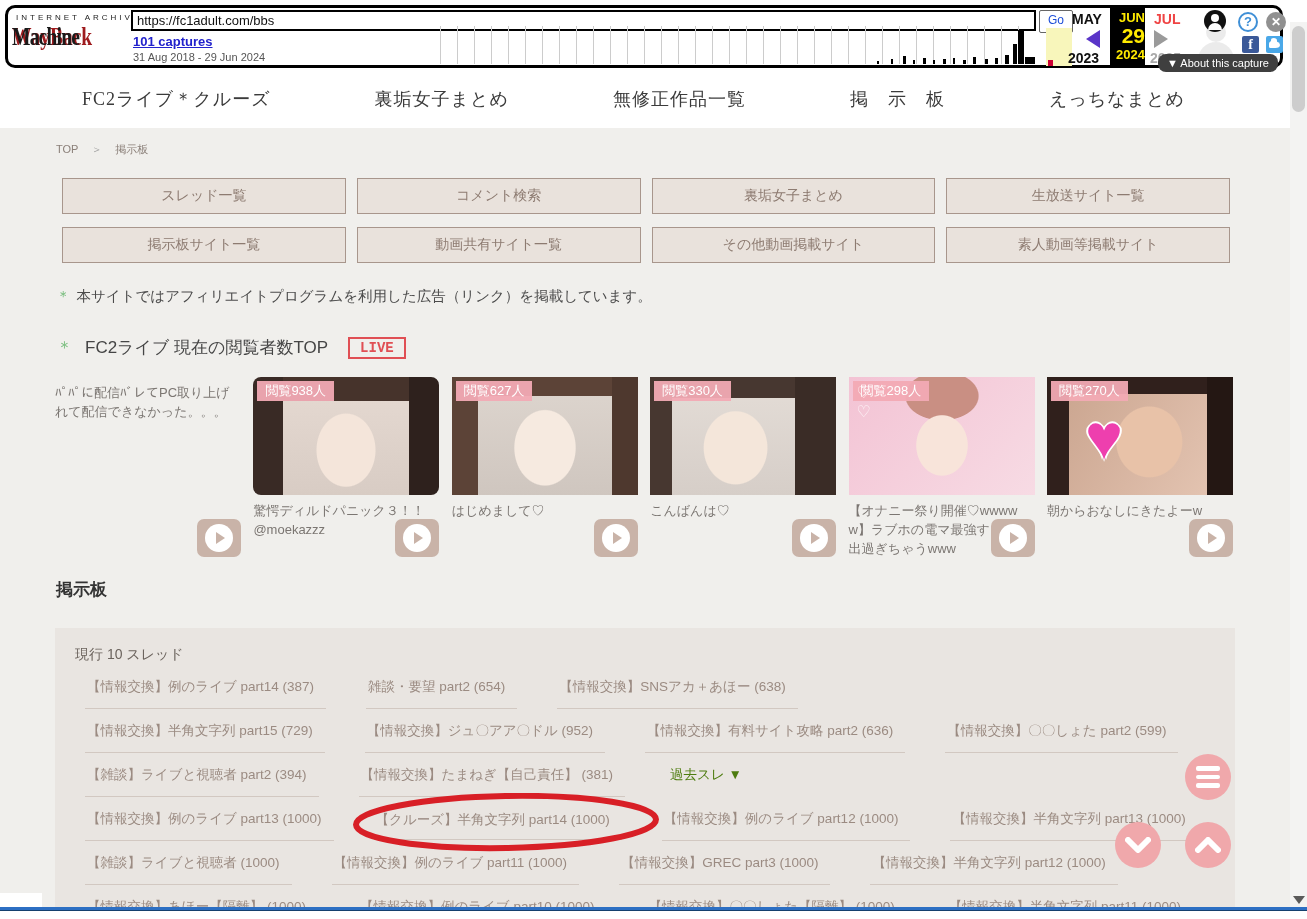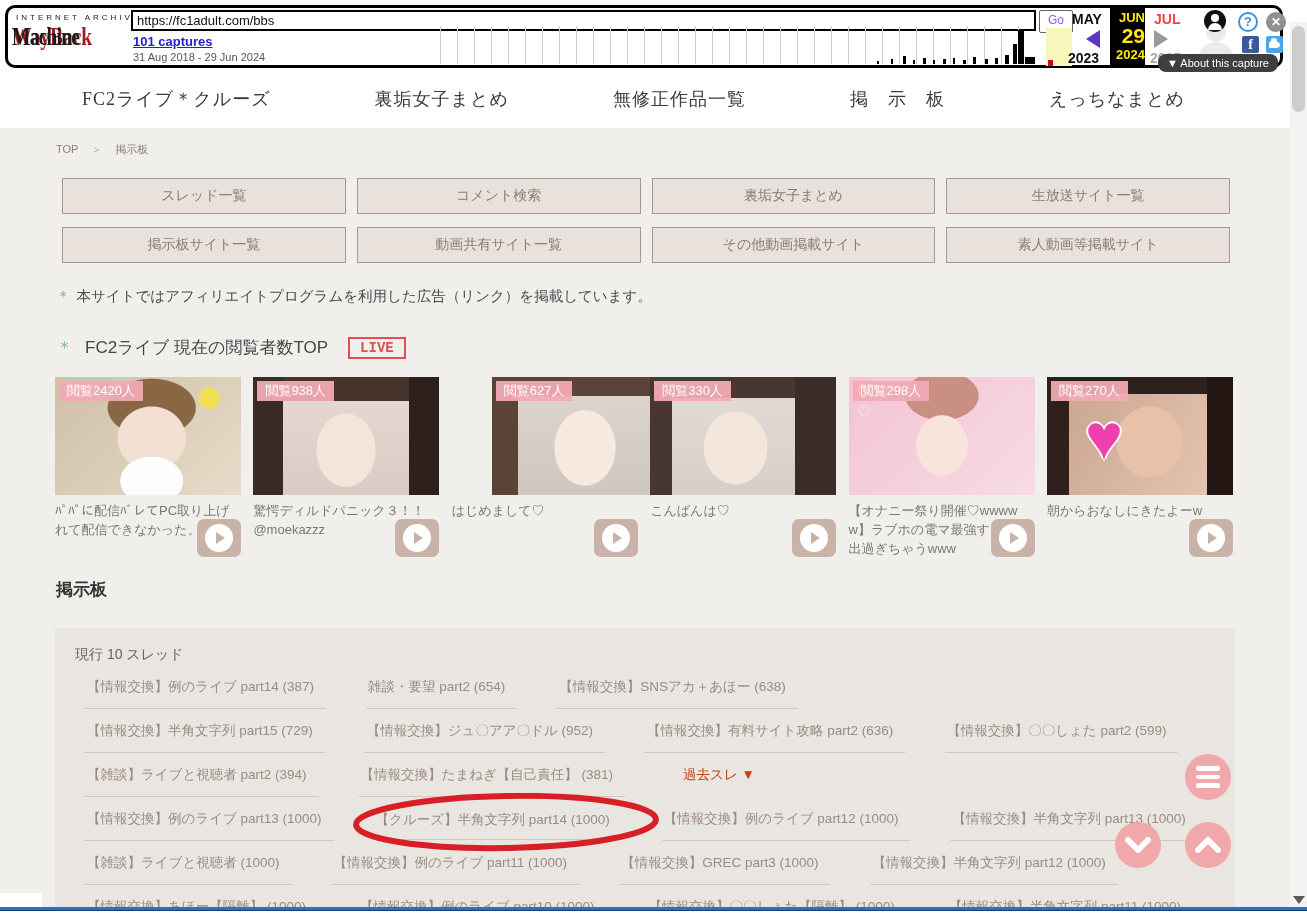--- a/index.html
+++ b/index.html
@@ -10,21 +10,21 @@
       border:3px solid #000;border-radius:10px;z-index:30;}
   .wb *{position:absolute;}
   .wb-logo{left:8px;top:3px;width:120px;height:52px;}
   .wb-ia{left:0;top:2px;font-size:8px;letter-spacing:3px;color:#222;white-space:nowrap;}
   .wb-wbm{left:-4px;top:12px;font-size:25px;font-weight:bold;white-space:nowrap;
           transform:scaleX(.78);transform-origin:left;font-family:"Liberation Serif",serif;}
   .wb-wbm .red{color:#9e1b1e;} .wb-wbm .blk{color:#1a1a1a;letter-spacing:-1px;}
   .wb-url{left:123px;top:2px;width:893px;height:17px;border:2px solid #000;border-radius:0;
           font-size:13px;padding:0 4px;font-family:"Liberation Sans",sans-serif;color:#111;}
   .wb-go{left:1031px;top:2px;width:32px;height:21px;background:#fff;border:1px solid #666;
-         font-size:12px;text-align:center;line-height:19px;color:#8b5cf6;border-radius:2px;}
+         font-size:12px;text-align:center;line-height:19px;color:#1d4ed8;border-radius:2px;}
   .wb-caps{left:125px;top:26px;font-size:13px;font-weight:bold;color:#2222cc;text-decoration:underline;}
   .wb-range{left:125px;top:43px;font-size:11px;color:#555;}
   .wb-ticks{left:432px;top:18px;width:588px;height:38px;
      background:repeating-linear-gradient(90deg,#ccc 0 1px,transparent 1px 17px);}
   .wb-hist{left:865px;top:18px;width:150px;height:38px;}
   .wb-hist i{position:absolute;bottom:0;background:#000;display:block;}
   .wb-yellow{left:1038px;top:20px;width:26px;height:38px;background:#f8f6bb;}
   .wb-redmark{left:1040px;top:52px;width:5px;height:6px;background:#c03;}
   .wb-may{left:1064px;top:3px;font-size:14px;font-weight:bold;color:#111;}
   .wb-prev{left:1078px;top:22px;width:0;height:0;border:9px solid transparent;
@@ -94,26 +94,26 @@
   .t1{background:
       radial-gradient(circle 16px at 83% 18%,#f2df52 65%,transparent 66%),
       radial-gradient(ellipse 52px 40px at 52% 88%,#fdfdfd 60%,transparent 61%),
       radial-gradient(ellipse 58px 54px at 52% 52%,#f3e0d2 58%,transparent 60%),
       radial-gradient(ellipse 70px 46px at 52% 26%,#8a6744 62%,transparent 64%),
       linear-gradient(135deg,#cfc0a6,#e6dcc9);}
   .t2{background:
       radial-gradient(ellipse 50px 62px at 50% 62%,#f4e5da 58%,transparent 60%),
       linear-gradient(90deg,#392a25 0 16%,transparent 16% 84%,#2e211d 84%),
       linear-gradient(#46332b 0 20%,transparent 20%),
-      linear-gradient(#e6dad2,#d8ccc4);}
+      linear-gradient(#e6dad2,#d8ccc4); border-radius: 8px;}
   .t3{background:
       radial-gradient(ellipse 52px 64px at 50% 60%,#f6eae0 58%,transparent 60%),
       linear-gradient(90deg,#5c4337 0 14%,transparent 14% 86%,#4e382e 86%),
       linear-gradient(#5c4337 0 16%,transparent 16%),
-      linear-gradient(#ded6cf,#cfc6bf); margin-left: 40px;}
+      linear-gradient(#ded6cf,#cfc6bf);}
   .t4{background:
       radial-gradient(ellipse 54px 62px at 46% 60%,#f4e6da 58%,transparent 60%),
       linear-gradient(90deg,#473730 0 12%,transparent 12% 78%,#3a2c26 78%),
       linear-gradient(#473730 0 18%,transparent 18%),
       linear-gradient(#e4ddd7,#d6cec8);}
   .t5{background:
       radial-gradient(ellipse 46px 54px at 50% 58%,#f8e4da 55%,transparent 57%),
       radial-gradient(ellipse 60px 40px at 50% 16%,#c98f83 60%,transparent 62%),
       linear-gradient(135deg,#f3c3d4,#f7dbe4);}
   .t6{background:
@@ -125,21 +125,21 @@
              text-shadow:0 0 0 #fff,-2px 0 #fff,2px 0 #fff,0 -2px #fff,0 2px #fff;line-height:64px;}
   .hearts-sm{position:absolute;left:8px;top:6px;font-size:16px;color:#fff;opacity:.85;letter-spacing:50px;}
   
   .boardhead{position:absolute;left:56px;top:578px;font-size:17px;font-weight:bold;color:#333;}
   .boardbox{position:absolute;left:55px;top:628px;width:1180px;height:292px;background:#e9e5e1;}
   .boxtitle{position:absolute;left:20px;top:18px;font-size:14px;color:#6b635d;}
   .rows{position:absolute;left:30px;top:50px;width:1130px;}
   .trow{display:flex;align-items:flex-start;margin-bottom:13px;}
   .tlink{font-size:13.5px;color:#9b8b82;padding:0 12px 12px 2px;margin-right:40px;
          border-bottom:1px solid #d2c8c1;cursor:pointer;white-space:nowrap;}
-  .tlink.past{color:#c2410c;border-bottom:none;margin-left:16px;}
+  .tlink.past{color:#4d7c0f;border-bottom:none;margin-left:3px;}
   .circwrap{position:relative;display:inline-block;}
   .circwrap svg{position:absolute;left:-24px;top:-17px;pointer-events:none;}
   
   .fab{position:absolute;width:46px;height:46px;border-radius:50%;background:#f0a8ab;z-index:20;
        display:flex;align-items:center;justify-content:center;cursor:pointer;}
   .fab-menu{left:1185px;top:754px;flex-direction:column;gap:4px;}
   .fab-menu i{display:block;width:24px;height:4.5px;background:#fff;border-radius:2px;}
   .fab-down{left:1115px;top:822px;} .fab-up{left:1185px;top:822px;}
   
   .corner{position:absolute;left:0;top:893px;width:42px;height:15px;background:#fff;z-index:25;}
@@ -253,23 +253,20 @@
   </div>
 
   <div class="livehead">
     <span class="gmark">＊</span>
     <span>FC2ライブ 現在の閲覧者数TOP</span>
     <span class="livebadge">LIVE</span>
   </div>
 
   <div class="cards">
     <div class="card">
-      <div class="thumbimg t1">
-        <span class="views">閲覧2420人</span>
-      </div>
       <div class="cap">ﾊﾟﾊﾟに配信ﾊﾞレてPC取り上げれて配信できなかった。。。</div>
       <div class="play">
           <span class="pc">
             <span class="pt"></span>
           </span>
         </div>
     </div>
     <div class="card">
       <div class="thumbimg t2">
         <span class="views">閲覧938人</span>

